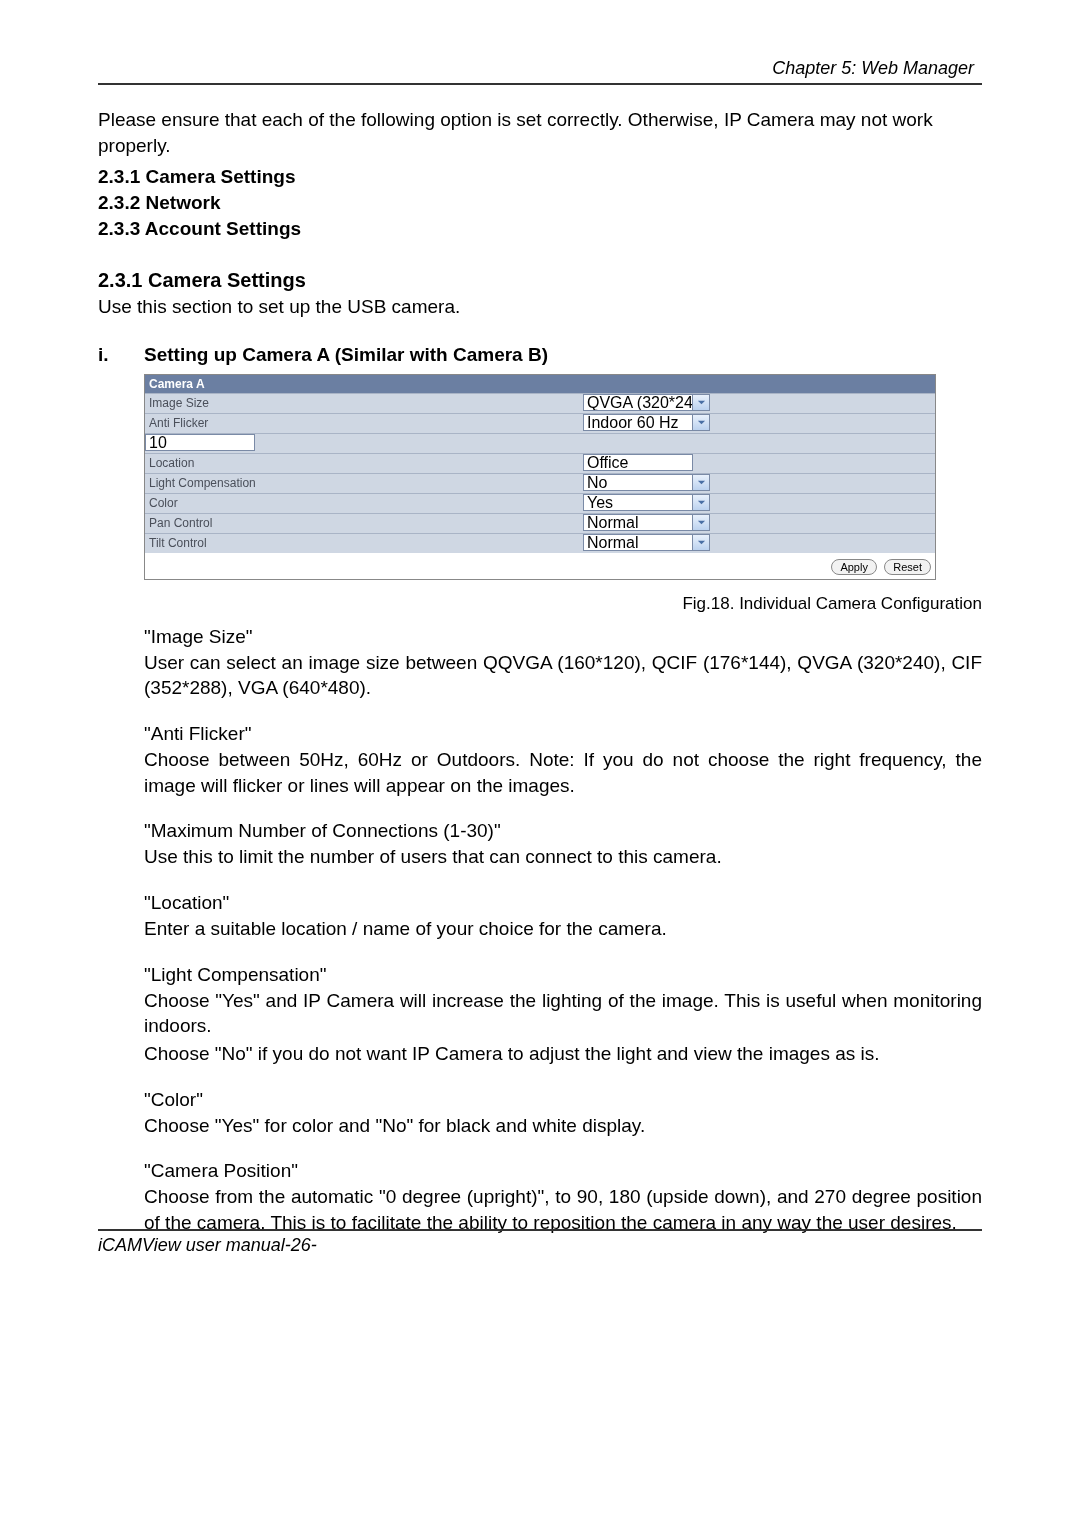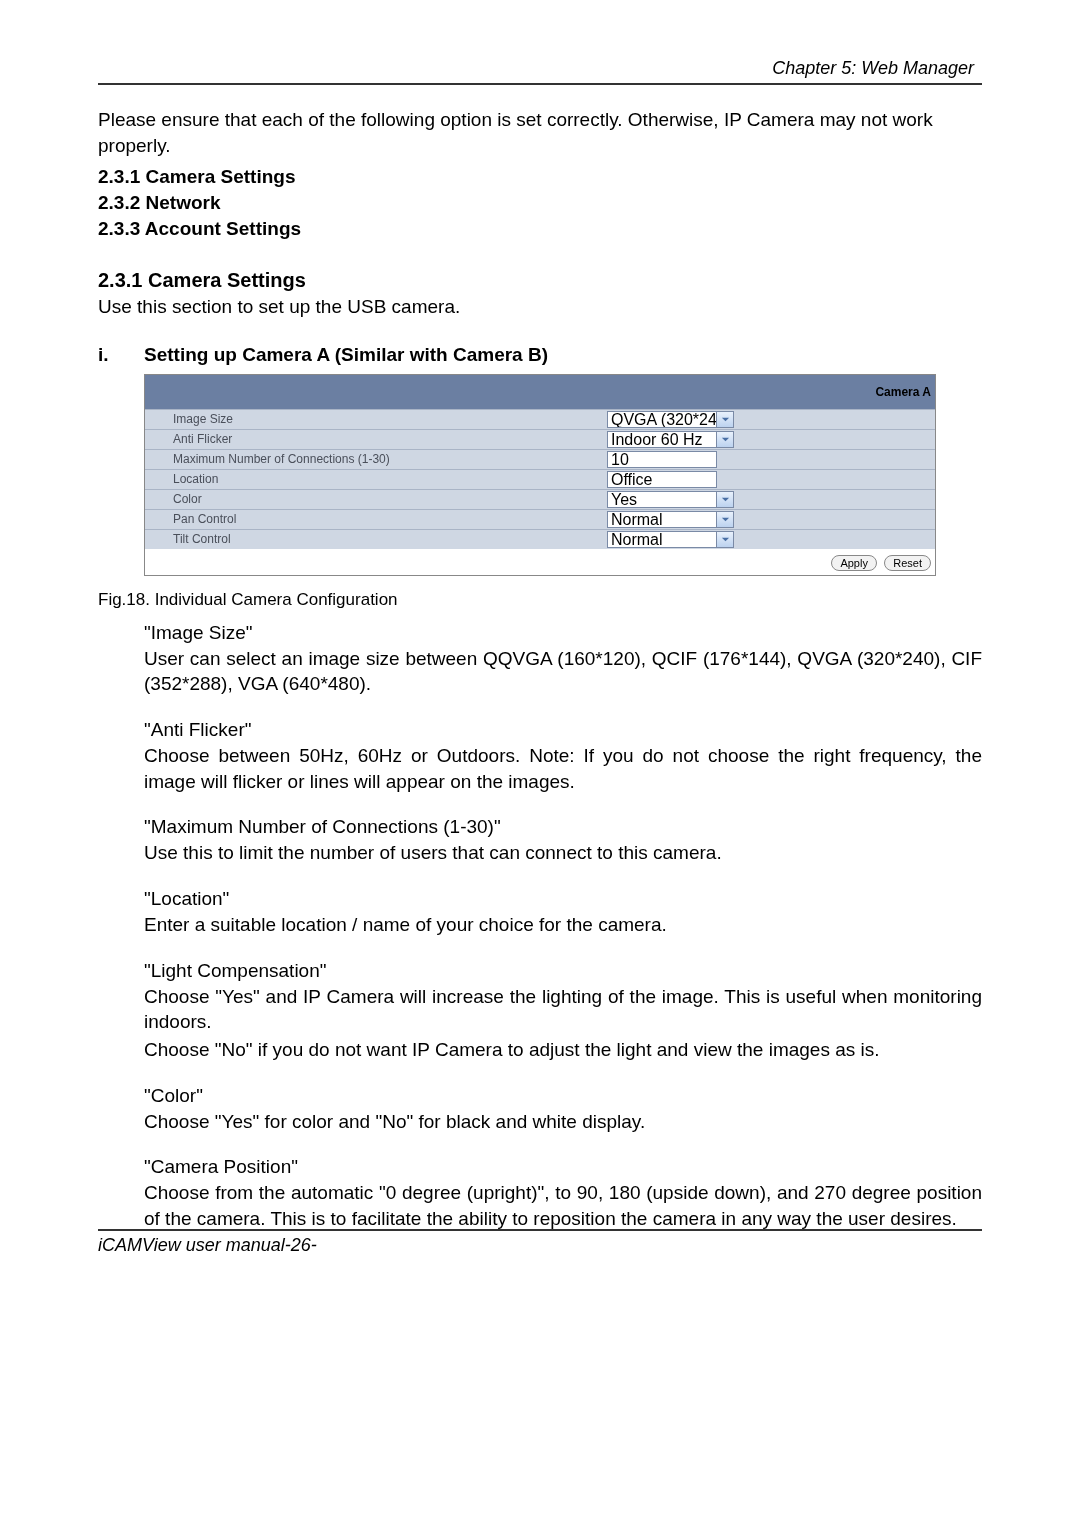--- a/index.html
+++ b/index.html
@@ -30,28 +30,27 @@
   .roman .txt{font-weight:700;font-size:19px;}
   
   .shot{
     margin:8px 0 0 46px;
     width:790px;
     border:1px solid #888;
     background:#cfd7e3;
     font-size:12px;
   }
   .shot-title{
-    background:#6b7fa2;color:#000000;
-    padding:10px 4px;font-weight:700;font-size:12px;text-align:right;
+    background:#6b7fa2;color:#ffffff;
+    padding:2px 4px;font-weight:700;font-size:12px;
   }
   .shot-row{
-    display:flex;align-items:center;
+    display:flex;align-items:flex-start;
     border-top:1px solid #a9b4c6;
     min-height:19px;
-    padding-left:24px;
   }
   .shot-row .lab{
     flex:0 0 430px;
     padding:2px 4px;
     color:#4a4f5a;
     font-size:12px;
   }
   .shot-row .val{
     flex:0 0 110px;
     background:#fff;
@@ -79,21 +78,21 @@
   .winbtn{
     display:inline-block;
     font-size:11px;
     padding:1px 8px;
     background:#f2f2f2;
     border:1px solid #888;
     border-radius:8px;
     margin-left:4px;
   }
   .figcap{
-    text-align:left;font-size:17px;margin:14px 0 12px 0;
+    text-align:right;font-size:17px;margin:14px 0 12px 0;
   }
   .para-block{margin-left:46px;margin-bottom:22px;}
   .para-block .title{font-size:19px;margin-bottom:2px;}
   .foot{
     position:absolute;left:98px;right:98px;bottom:46px;
     border-top:2px solid #333;
     display:flex;justify-content:flex-start;
     font-style:italic;font-size:18px;padding-top:4px;
   }
 </style>
@@ -133,26 +132,34 @@
         <div class="shot-row">
           <div class="lab">Anti Flicker</div>
           <div class="val">Indoor 60 Hz</div>
           <div class="dd">
             <svg viewBox="0 0 10 10">
               <path d="M1 3 L5 7 L9 3 Z" fill="#4a6fa5"></path>
             </svg>
           </div>
         </div>
         <div class="shot-row">
-          <div class="lab">Maximum Number of Connections (1-30)</div>
           <div class="val">10</div>
         </div>
         <div class="shot-row">
           <div class="lab">Location</div>
           <div class="val">Office</div>
+        </div>
+        <div class="shot-row">
+          <div class="lab">Light Compensation</div>
+          <div class="val">No</div>
+          <div class="dd">
+            <svg viewBox="0 0 10 10">
+              <path d="M1 3 L5 7 L9 3 Z" fill="#4a6fa5"></path>
+            </svg>
+          </div>
         </div>
         <div class="shot-row">
           <div class="lab">Color</div>
           <div class="val">Yes</div>
           <div class="dd">
             <svg viewBox="0 0 10 10">
               <path d="M1 3 L5 7 L9 3 Z" fill="#4a6fa5"></path>
             </svg>
           </div>
         </div>

